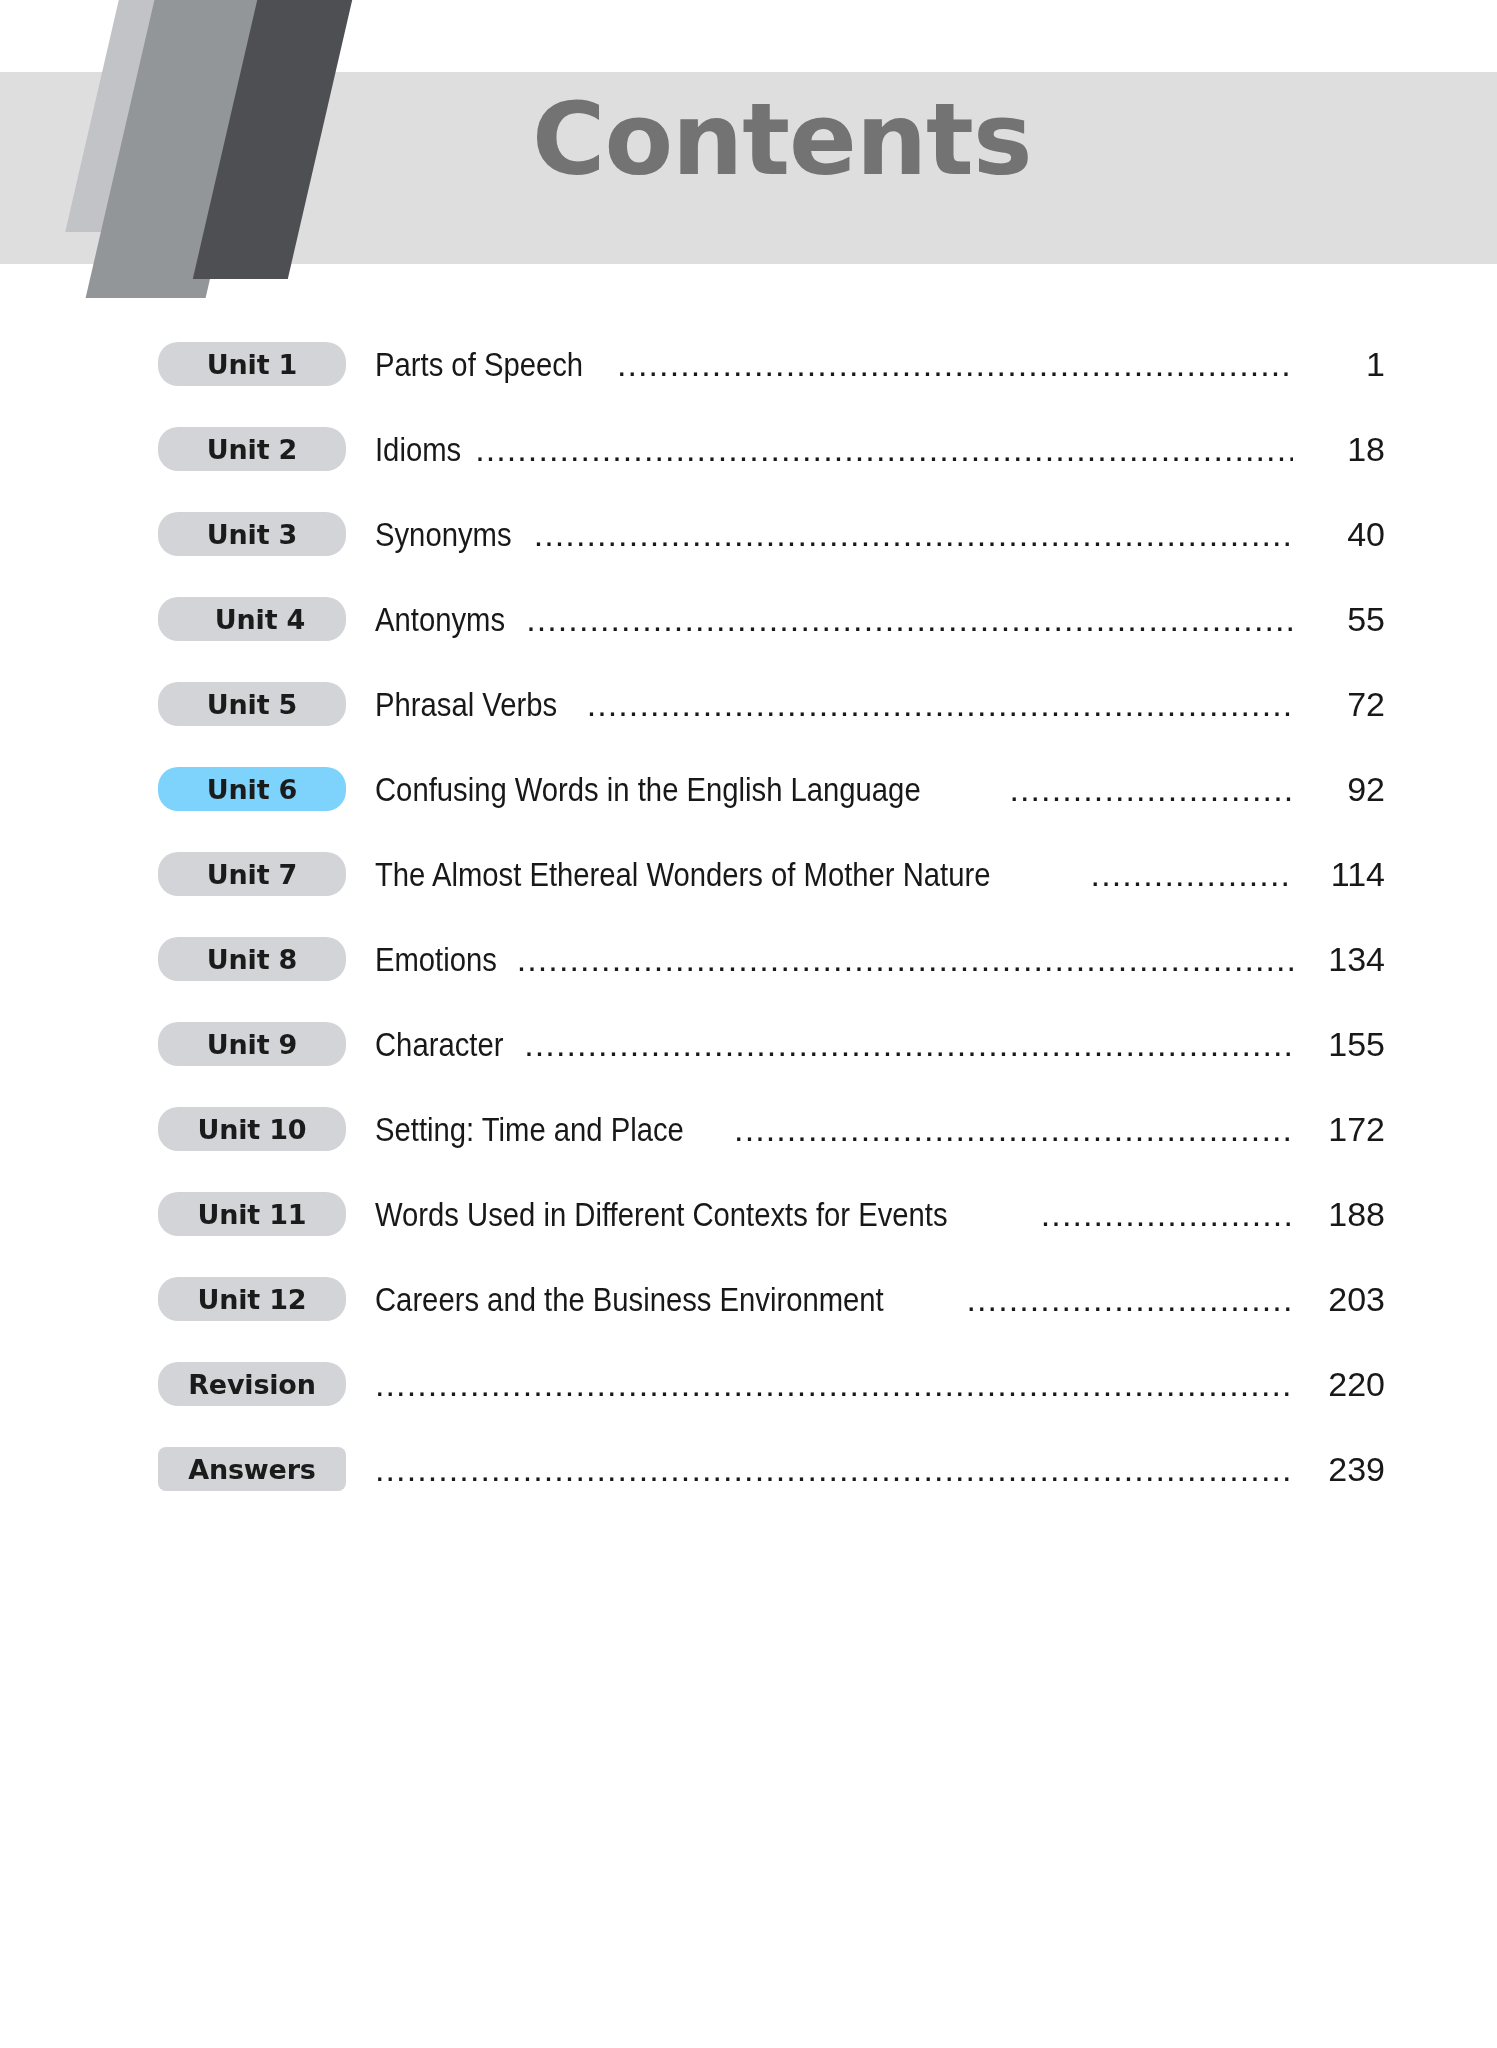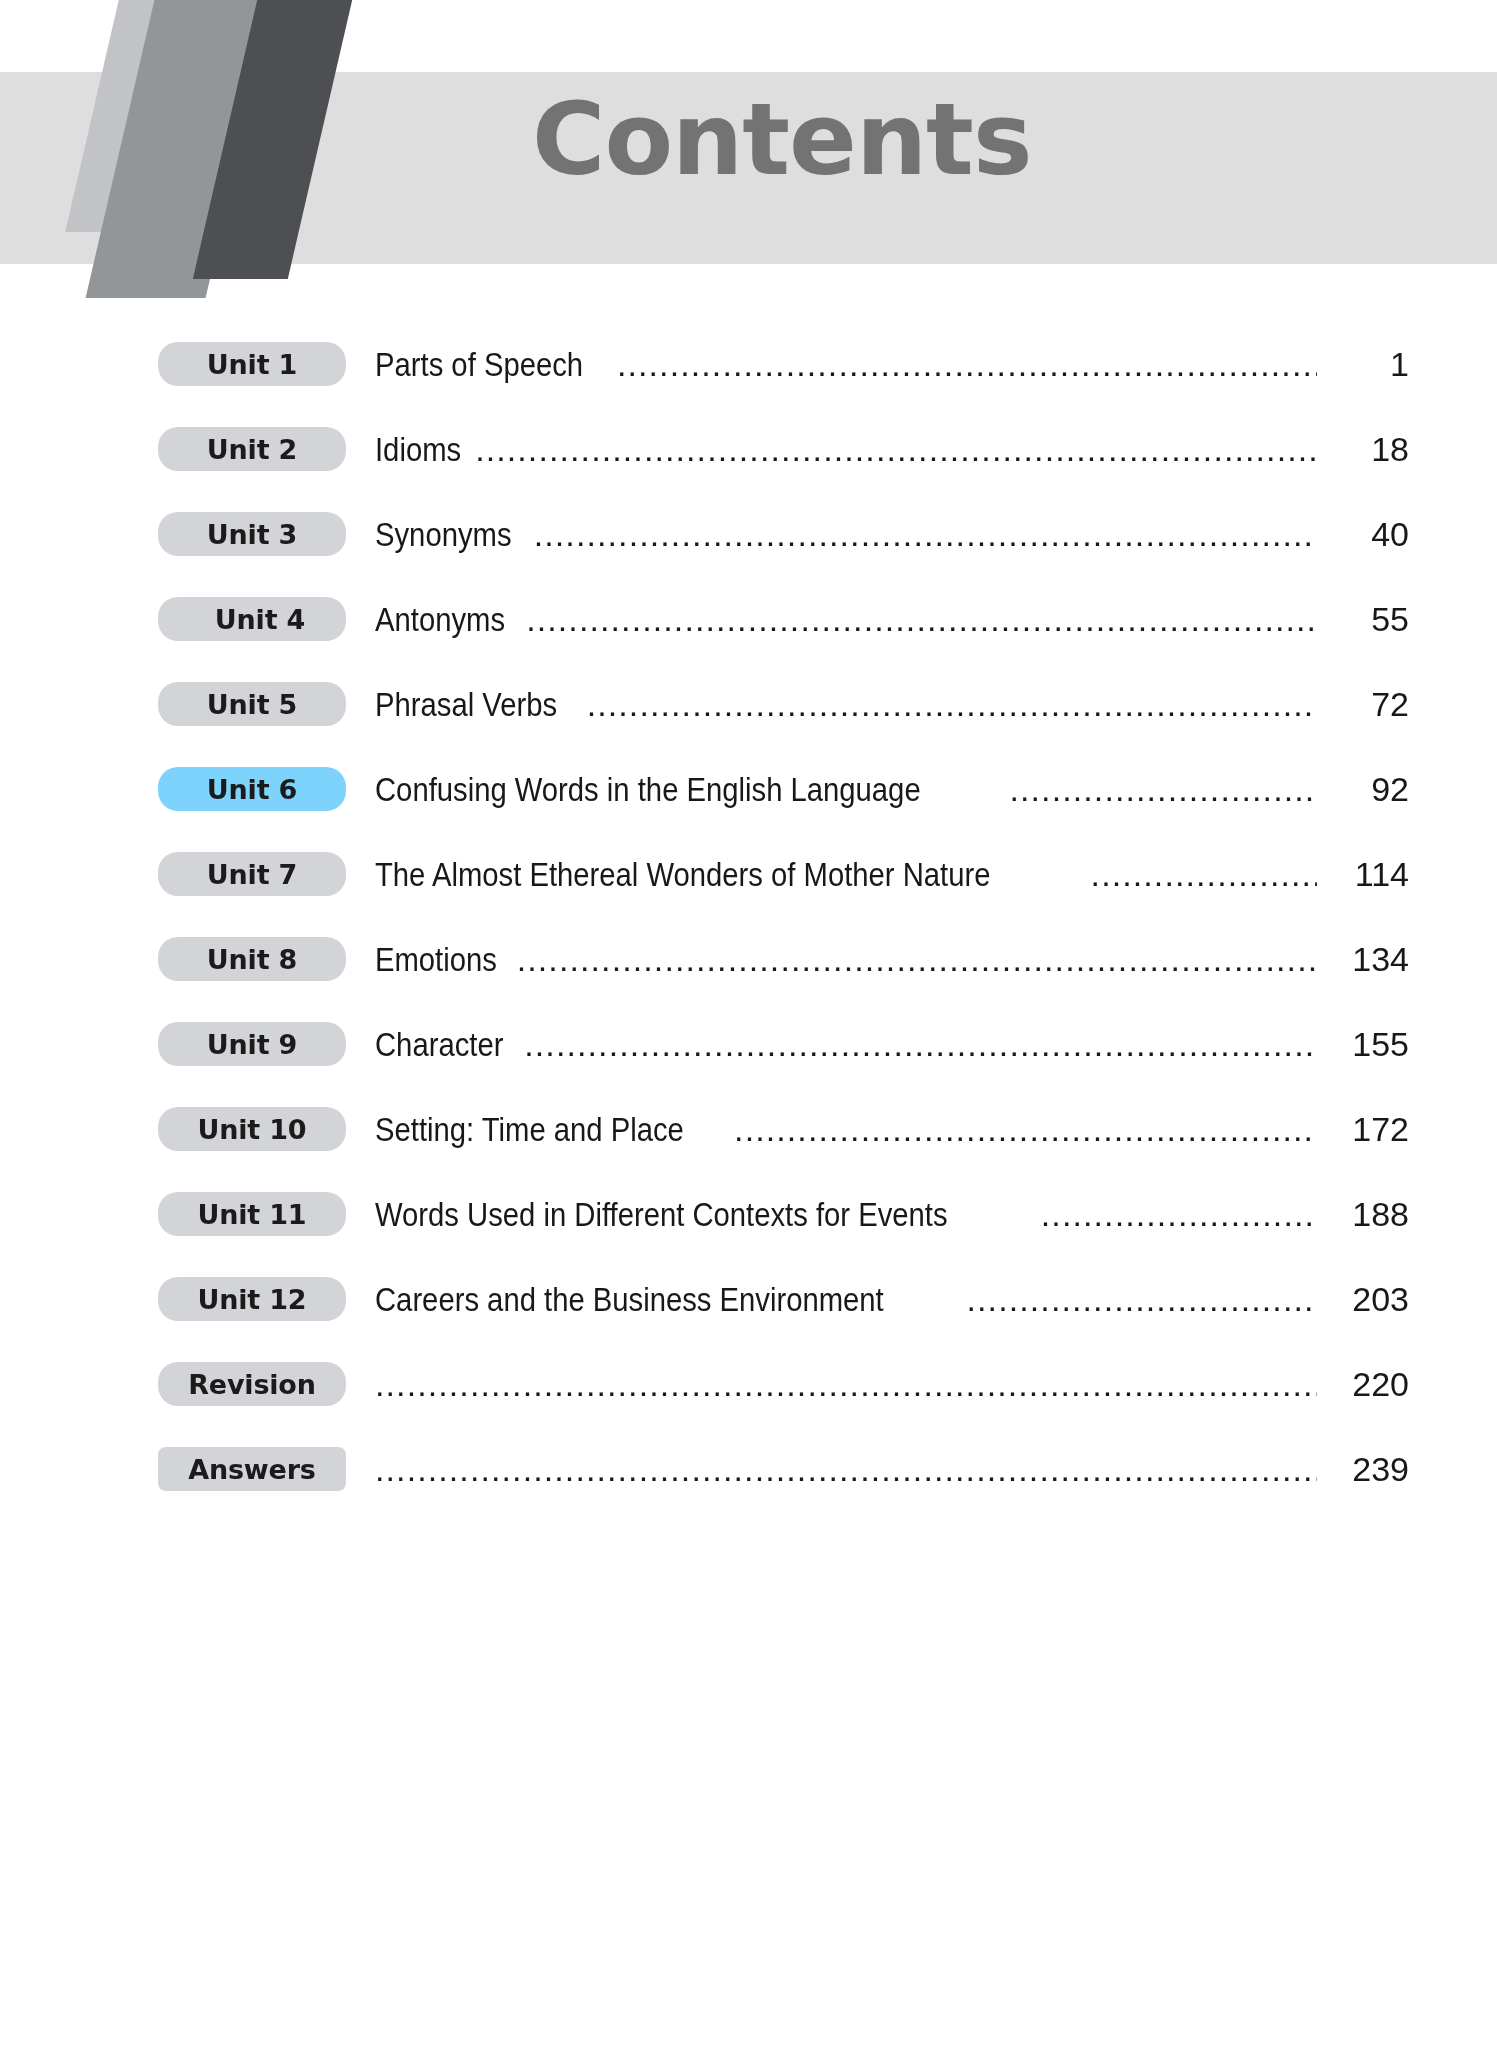--- a/index.html
+++ b/index.html
@@ -110,22 +110,22 @@
     color: #1b1b1b;
     letter-spacing: -0.2px;
     white-space: nowrap;
   }
 
   .entry {
     flex: 1 1 auto;
     display: flex;
     align-items: center;
     margin-left: 29px;
-    margin-right: 0;
-    padding-right: 0;
+    margin-right: 12px;
+    padding-right: 12px;
     min-width: 0;
   }
 
   .entry-title {
     flex: 0 0 auto;
     font-family: "Liberation Sans Narrow", "Liberation Sans", sans-serif;
     font-stretch: condensed;
     font-size: 34px;
     line-height: 38px;
     color: #181818;

